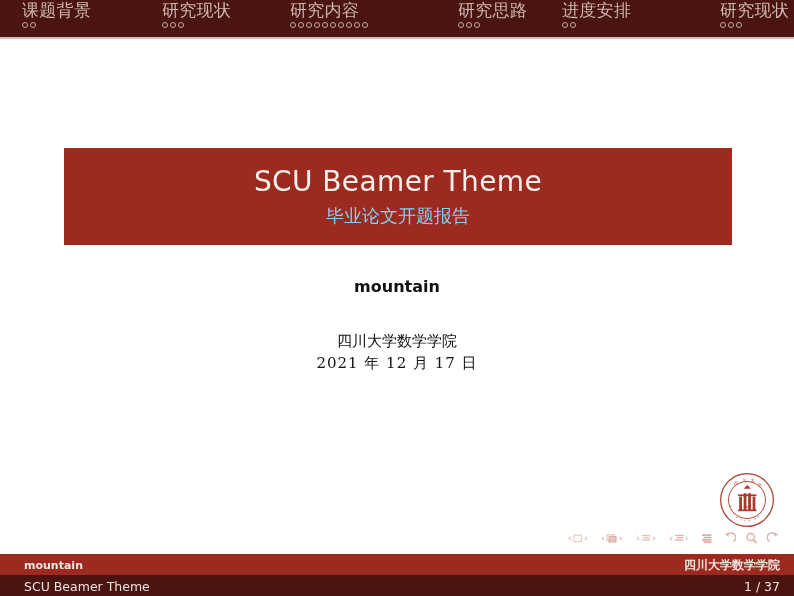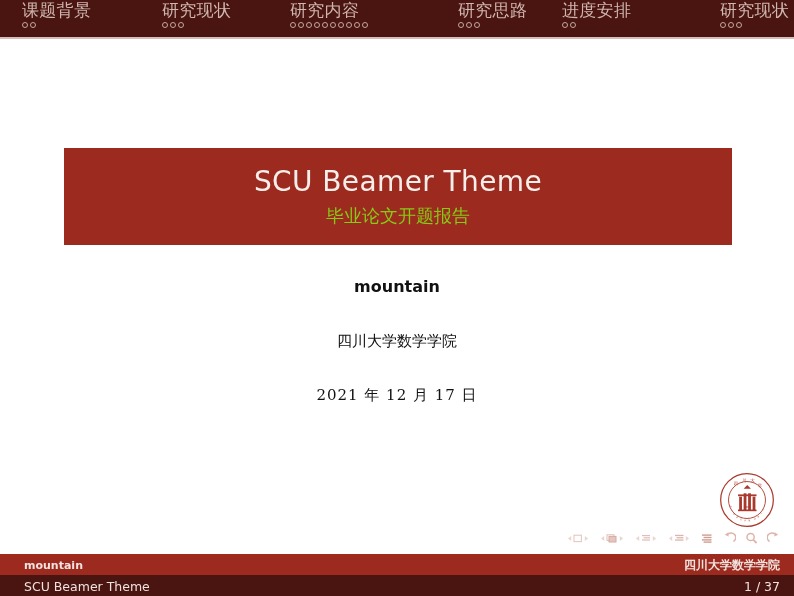--- a/index.html
+++ b/index.html
@@ -91,21 +91,21 @@
   }
   #title-main {
     color: #f6eeea;
     font-size: 28px;
     line-height: 34px;
     font-weight: 400;
     letter-spacing: .4px;
     font-family: "DejaVu Sans", "Liberation Sans", sans-serif;
   }
   #title-sub {
-    color: #84cc16;
+    color: #7dd3fc;
     font-size: 18px;
     line-height: 26px;
     margin-top: 4px;
     font-family: "DejaVu Serif", "Liberation Serif", serif;
   }
 
   
   #meta {
     position: absolute;
     left: 0;
@@ -122,21 +122,20 @@
   }
   #institute-name {
     font-size: 15px;
     line-height: 22px;
     margin-top: 32px;
     font-family: "DejaVu Serif", "Liberation Serif", serif;
   }
   #date-line {
     font-size: 15px;
     line-height: 22px;
-    margin-top: 32px;
     letter-spacing: 1px;
     font-family: "DejaVu Serif", "Liberation Serif", serif;
   }
 
   
   #scu-logo {
     position: absolute;
     left: 719px;
     top: 472px;
     width: 56px;

